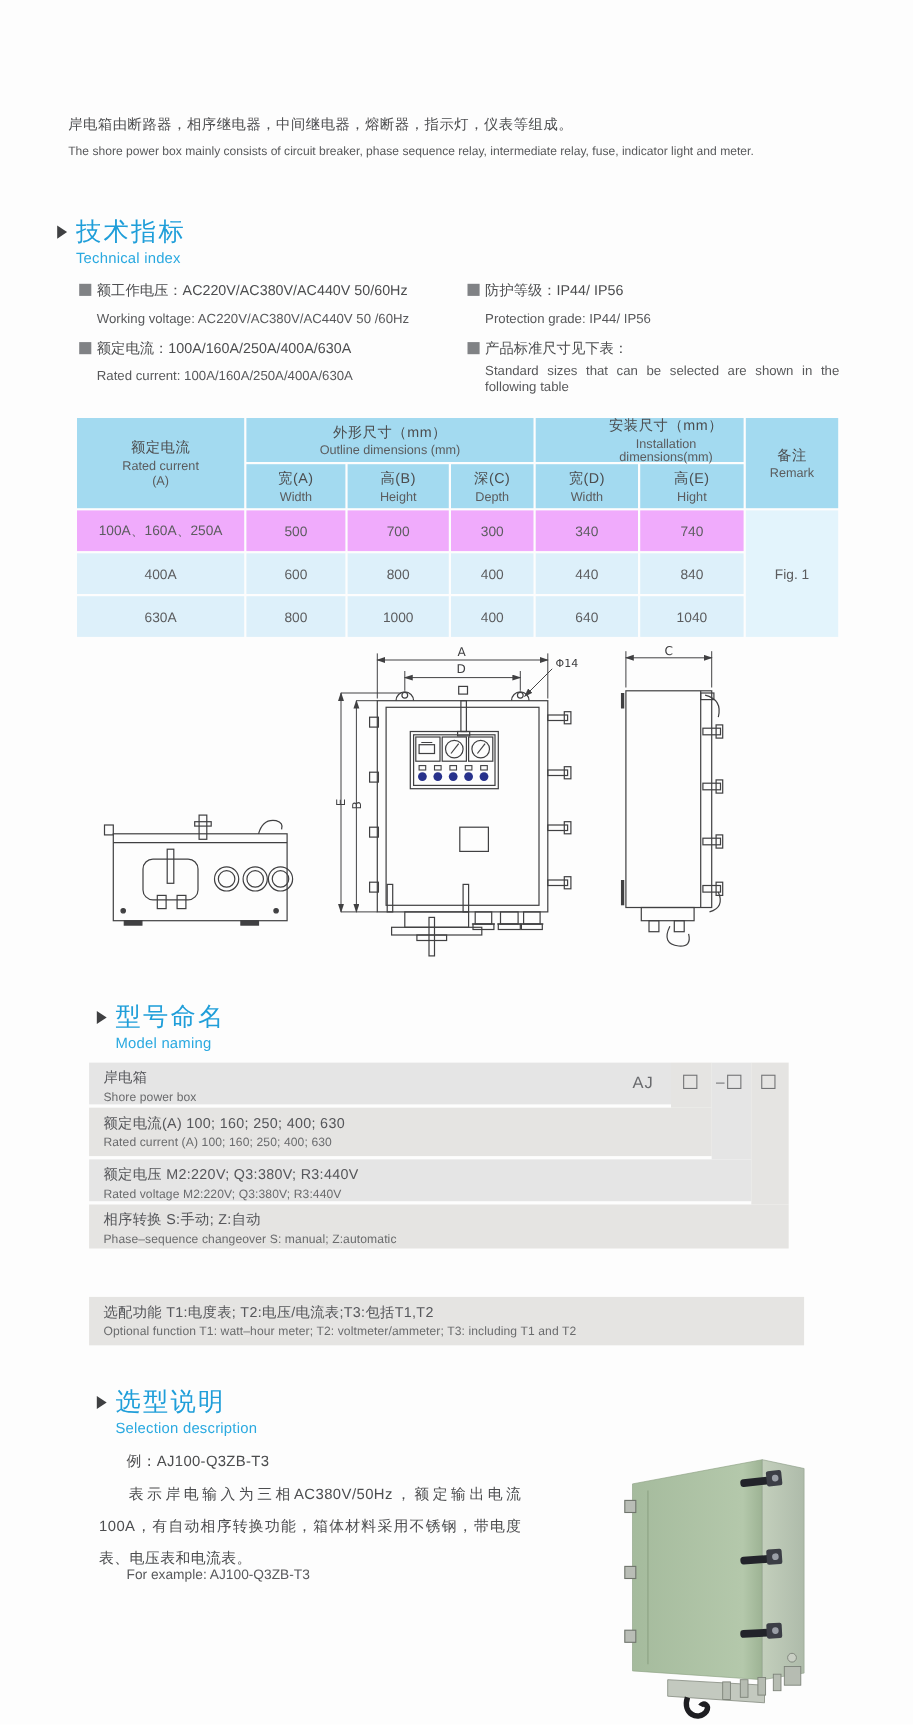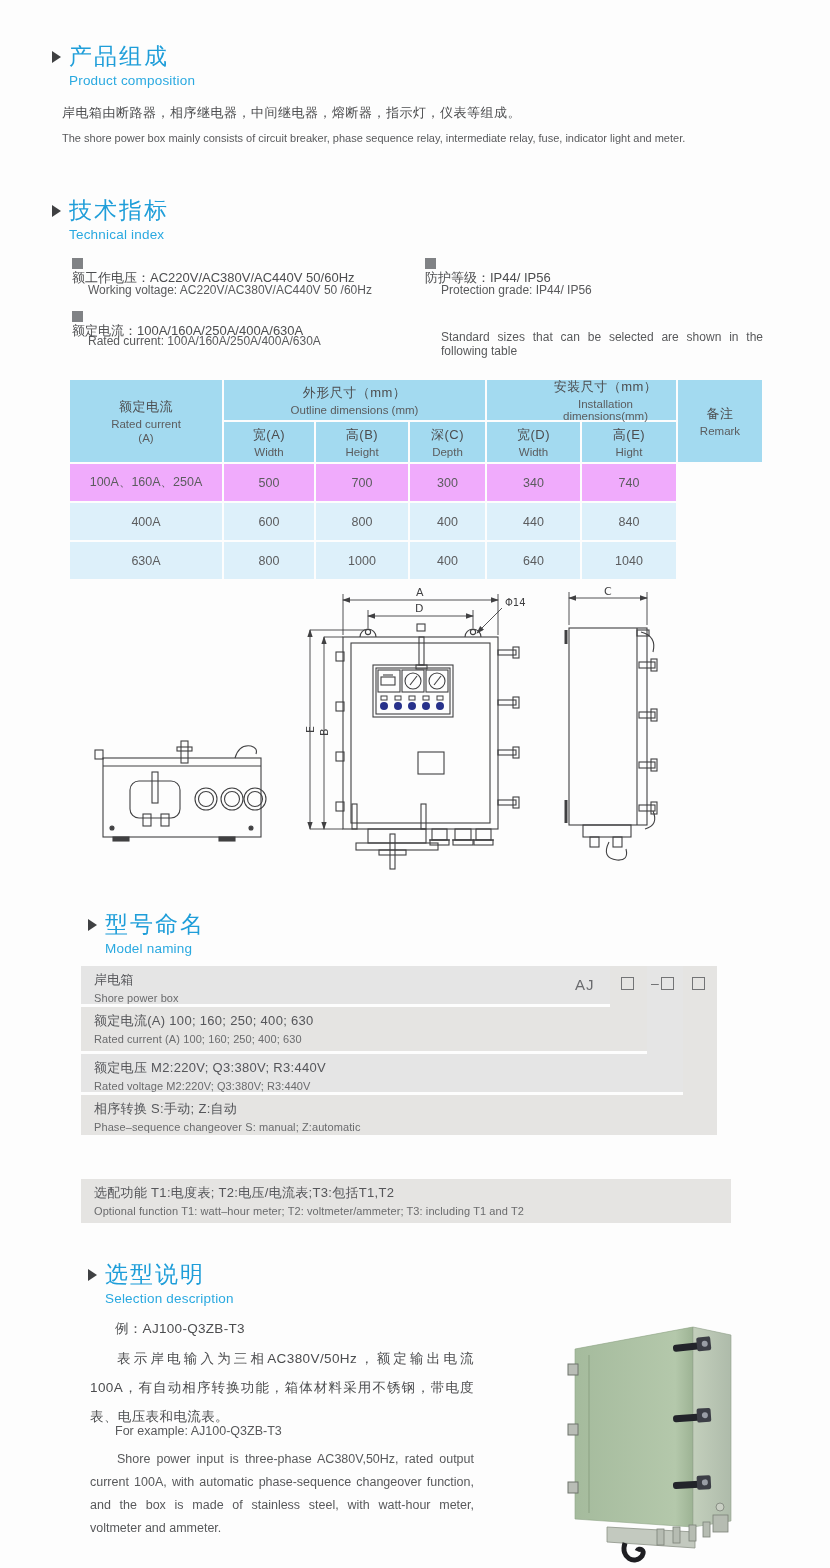--- a/index.html
+++ b/index.html
@@ -15,21 +15,21 @@
   .tri { width:0; height:0; border-left:9px solid #3f4042;
          border-top:6px solid transparent; border-bottom:6px solid transparent;
          margin-top:7px; margin-right:8px; }
   .sec-title-zh { font-size:23px; color:#1f9ed9; letter-spacing:2px; line-height:1.1; }
   .sec-title-en { font-size:13.5px; color:#2aa9e0; margin-top:4px; letter-spacing:.2px; }
 
   .para-zh { font-size:13px; color:#4c4d4f; letter-spacing:.5px; }
   .para-en { font-size:11px; color:#58595b; }
 
   
-  .spec-line { position:absolute; display:flex; align-items:flex-start; font-size:13px; color:#4c4d4f;flex-direction:column; }
+  .spec-line { position:absolute; display:flex; align-items:flex-start; font-size:13px; color:#4c4d4f; }
   .spec-line .sq { width:11px; height:11px; background:#808285; flex:0 0 auto; margin:3px 5px 0 0; }
   .spec-sub { position:absolute; font-size:12px; color:#58595b; }
   .just { text-align:justify; }
 
   
   #dim-table { position:absolute; left:70px; top:380px;
     display:grid; grid-template-columns:152px 90px 92px 75px 93px 94px 84px;
     grid-template-rows:40px 40px 37px 37px 37px; gap:2px; background:#fdfdfd; }
   #dim-table .cell { display:flex; flex-direction:column; align-items:center; justify-content:center; text-align:center; }
   #dim-table .th { background:#a3daf0; color:#4c4d4f; }
@@ -60,27 +60,20 @@
   .sel-para-en { position:absolute; width:384px; font-size:12.5px; color:#58595b;
                  line-height:23px; text-align:justify; text-indent:27px; }
 
   svg text { font-family:"DejaVu Sans","Liberation Sans",sans-serif; }
 </style>
 </head>
 <body>
 
 <div id="page">
 
-  <div class="sec-head" style="left:52px; top:44px;">
-    <span class="tri"></span>
-    <div>
-      <div class="sec-title-zh">产品组成</div>
-      <div class="sec-title-en">Product  composition</div>
-    </div>
-  </div>
   <div class="abs para-zh" style="left:62px; top:104px; width:700px;">岸电箱由断路器，相序继电器，中间继电器，熔断器，指示灯，仪表等组成。</div>
   <div class="abs para-en" style="left:62px; top:132px; width:720px;">The shore power box mainly consists of circuit breaker, phase sequence relay, intermediate relay, fuse, indicator light and meter.</div>
 
   <div class="sec-head" style="left:52px; top:198px;">
     <span class="tri"></span>
     <div>
       <div class="sec-title-zh">技术指标</div>
       <div class="sec-title-en">Technical index</div>
     </div>
   </div>
@@ -96,20 +89,24 @@
     <span>额定电流：100A/160A/250A/400A/630A</span>
   </div>
   <div class="spec-sub" style="left:88px; top:334px;">Rated current: 100A/160A/250A/400A/630A</div>
 
   <div class="spec-line" style="left:425px; top:255px; width:340px;">
     <span class="sq"></span>
     <span>防护等级：IP44/ IP56</span>
   </div>
   <div class="spec-sub" style="left:441px; top:283px;">Protection grade: IP44/ IP56</div>
 
+  <div class="spec-line" style="left:425px; top:308px; width:340px;">
+    <span class="sq"></span>
+    <span>产品标准尺寸见下表：</span>
+  </div>
   <div class="spec-sub just" style="left:441px; top:330px; width:322px;">Standard sizes that can be selected are shown in the following table</div>
 
   <div id="dim-table">
     <div class="cell th" style="grid-column:1; grid-row:1/3;">
       <div class="zh">额定电流</div>
       <div class="en">Rated current</div>
       <div class="en">(A)</div>
     </div>
     <div class="cell th" style="grid-column:2/5; grid-row:1;">
       <div class="zh">外形尺寸（mm）</div>
@@ -158,20 +155,21 @@
     <div class="cell td bg-r2" style="grid-column:5; grid-row:4;">440</div>
     <div class="cell td bg-r2" style="grid-column:6; grid-row:4;">840</div>
 
     <div class="cell td bg-r2" style="grid-column:1; grid-row:5;">630A</div>
     <div class="cell td bg-r2" style="grid-column:2; grid-row:5;">800</div>
     <div class="cell td bg-r2" style="grid-column:3; grid-row:5;">1000</div>
     <div class="cell td bg-r2" style="grid-column:4; grid-row:5;">400</div>
     <div class="cell td bg-r2" style="grid-column:5; grid-row:5;">640</div>
     <div class="cell td bg-r2" style="grid-column:6; grid-row:5;">1040</div>
 
+    <div class="cell td bg-rm" style="grid-column:7; grid-row:3/6;">Fig. 1</div>
   </div>
 
   <svg class="abs" style="left:85px; top:580px;" width="700" height="300" viewBox="0 0 700 300">
     <defs>
       <marker id="arr" markerWidth="9" markerHeight="8" refX="8" refY="3" orient="auto-start-reverse">
         <path d="M0,0 L9,3 L0,6 Z" fill="#404042"></path>
       </marker>
     </defs>
 
     <g stroke="#404042" fill="none" stroke-width="1.1">
@@ -368,21 +366,20 @@
     <span class="tri"></span>
     <div>
       <div class="sec-title-zh">选型说明</div>
       <div class="sec-title-en">Selection description</div>
     </div>
   </div>
 
   <div class="sel-example" style="left:115px; top:1320px;">例：AJ100-Q3ZB-T3</div>
   <div class="sel-para-zh" style="left:90px; top:1344px;">表示岸电输入为三相AC380V/50Hz，额定输出电流100A，有自动相序转换功能，箱体材料采用不锈钢，带电度表、电压表和电流表。</div>
   <div class="sel-example-en" style="left:115px; top:1424px;">For example: AJ100-Q3ZB-T3</div>
-  <div class="sel-para-en" style="left:90px; top:1448px;">Shore power input is three-phase AC380V,50Hz, rated output current 100A, with automatic phase-sequence changeover function, and the box is made of stainless steel, with watt-hour meter, voltmeter and ammeter.</div>
 
   <svg class="abs" style="left:545px; top:1303px;" width="258" height="262" viewBox="0 0 258 262">
     <defs>
       <linearGradient id="faceL" x1="0" y1="0" x2="1" y2="0">
         <stop offset="0" stop-color="#a5bb9d"></stop>
           <stop offset="0.85" stop-color="#b4c8ab"></stop>
           <stop offset="1" stop-color="#9db394"></stop>
       </linearGradient>
       <linearGradient id="faceR" x1="0" y1="0" x2="1" y2="0">
         <stop offset="0" stop-color="#c3cfbc"></stop>

